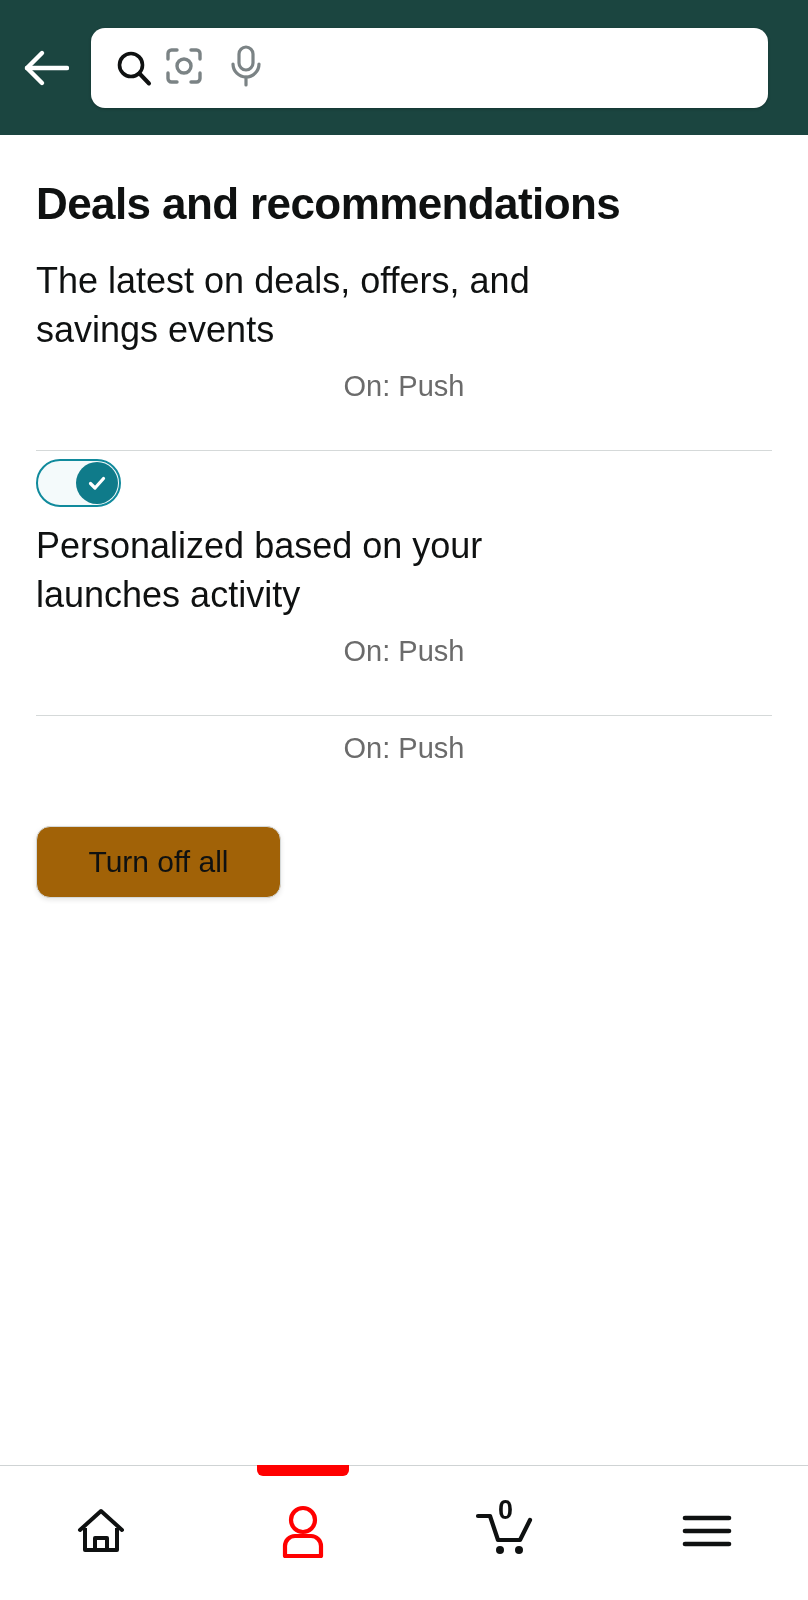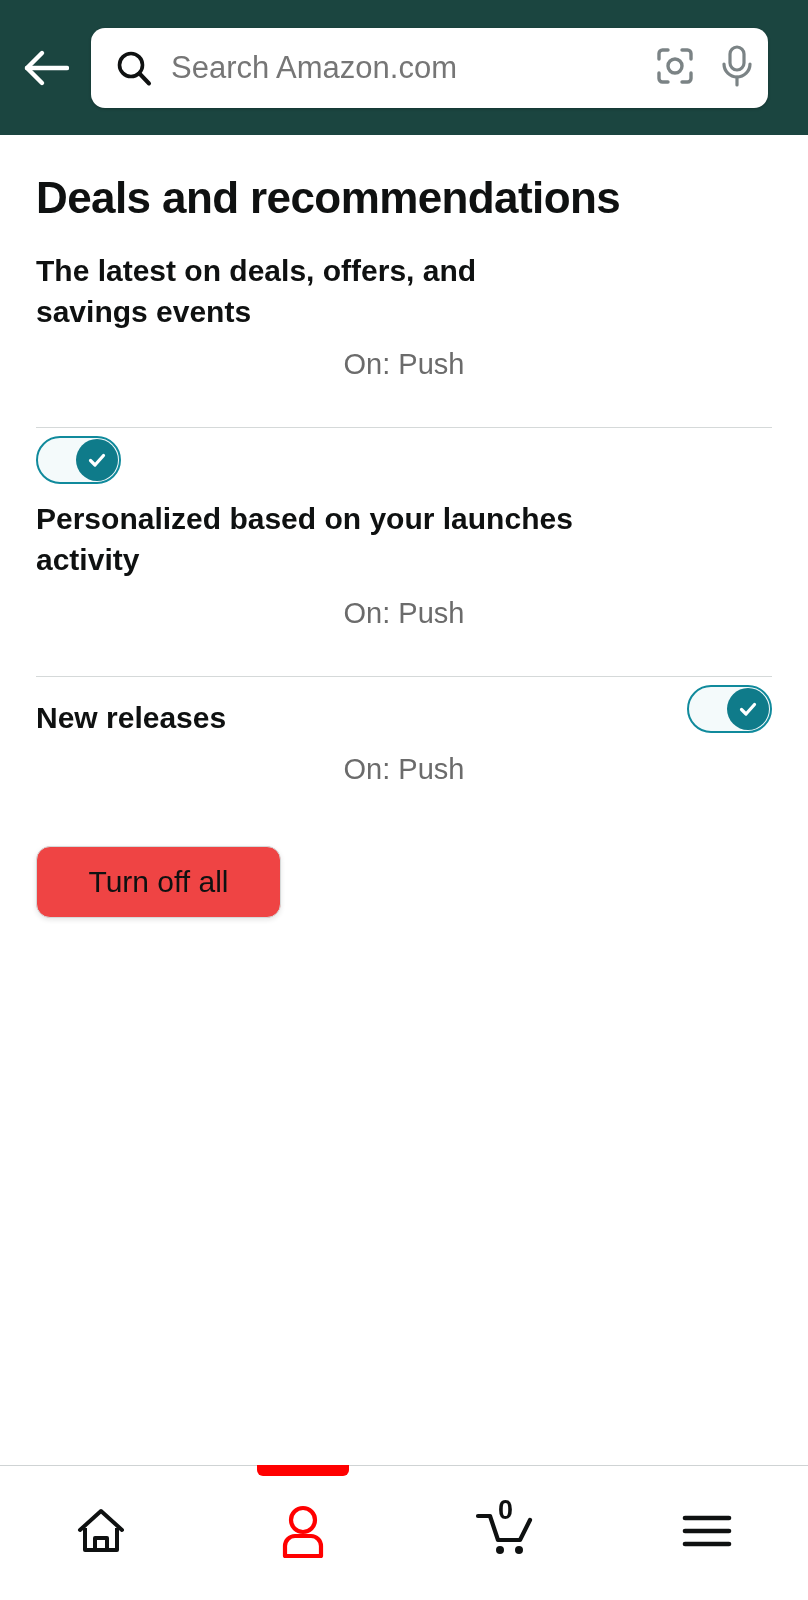--- a/index.html
+++ b/index.html
@@ -56,21 +56,21 @@
   .lens-btn, .mic-btn {
     flex:0 0 auto;
     display:flex; align-items:center; justify-content:center;
     width:62px; height:80px;
     cursor:pointer;
   }
 
   
   .content {
     position:absolute;
-    top:136px; left:0;
+    top:142px; left:0;
     width:808px;
     height:1330px;
     background:#ffffff;
   }
   .page-title {
     margin:38px 0 0 36px;
     font-size:44px;
     font-weight:bold;
     letter-spacing:-0.6px;
     color:#0f1111;
@@ -89,26 +89,25 @@
     min-height:52px;
   }
   .pref-title {
     font-size:30px;
     font-weight:bold;
     color:#0f1111;
     line-height:1.25;
     padding-top:22px;
   }
   .pref-desc {
-    font-size:30px;
+    font-size:36px;
     color:#0f1111;
     line-height:1.37;
     max-width:560px;
     margin-top:14px;
-    font-weight:bold;
   }
   .pref-status {
     font-size:29px;
     color:#6b6b6b;
     line-height:1.3;
     margin-top:14px;
     text-align:center;
   }
   .pref-spacer { height:44px; }
   .divider {
@@ -140,21 +139,21 @@
 
   
   .turnoff-wrap { padding:0 36px; margin-top:58px; }
   .turnoff-btn {
     display:inline-flex;
     align-items:center; justify-content:center;
     min-width:245px; height:72px;
     padding:0 26px;
     border:1px solid #d5d9d9;
     border-radius:14px;
-    background:#ef4444;
+    background:#a16207;
     box-shadow:0 2px 5px rgba(15,17,17,0.10);
     font-family:"Liberation Sans", sans-serif;
     font-size:30px;
     color:#0f1111;
     cursor:pointer;
   }
 
   
   .bottom-nav {
     position:absolute;
@@ -213,21 +212,20 @@
     </div>
 
     <div class="searchbar">
       <span class="search-icon">
         <svg width="38" height="38" viewBox="0 0 38 38" fill="none">
           <circle cx="16" cy="16" r="11.5" stroke="#0f1111" stroke-width="3.6"></circle>
           <path d="M24.5 24.5 L34 34.5" stroke="#0f1111" stroke-width="4" stroke-linecap="round"></path>
         </svg>
       </span>
 
-      <input class="search-input" type="text" value="" placeholder="Search Amazon.com" style="">
 
       <span class="lens-btn">
         <span>
           <svg width="44" height="44" viewBox="0 0 44 44" fill="none">
             <g stroke="#7b8385" stroke-width="3.4" stroke-linecap="round" fill="none">
               <path d="M6 15 V9.5 A3.5 3.5 0 0 1 9.5 6 H15"></path>
               <path d="M29 6 H34.5 A3.5 3.5 0 0 1 38 9.5 V15"></path>
               <path d="M38 29 V34.5 A3.5 3.5 0 0 1 34.5 38 H29"></path>
               <path d="M15 38 H9.5 A3.5 3.5 0 0 1 6 34.5 V29"></path>
             </g>
@@ -273,32 +271,20 @@
             </span>
           </div>
         </div>
         <div class="pref-desc">Personalized based on your launches activity</div>
         <div class="pref-status">On: Push</div>
         <div class="pref-spacer"></div>
       </div>
       <div class="divider"></div>
 
       <div class="pref-row">
-        <div class="pref-head">
-          <div class="pref-title">New releases</div>
-          <div class="toggle" role="switch" aria-checked="true">
-            <span class="knob">
-              <span>
-                <svg width="24" height="24" viewBox="0 0 24 24" fill="none">
-                  <path d="M5.5 12.5 L10 17 L18.5 7.5" stroke="#ffffff" stroke-width="3.2" stroke-linecap="round" stroke-linejoin="round"></path>
-                </svg>
-              </span>
-            </span>
-          </div>
-        </div>
         <div class="pref-status">On: Push</div>
       </div>
     </div>
 
     <div class="turnoff-wrap">
       <button class="turnoff-btn">Turn off all</button>
     </div>
   </div>
 
   <div class="bottom-nav">

